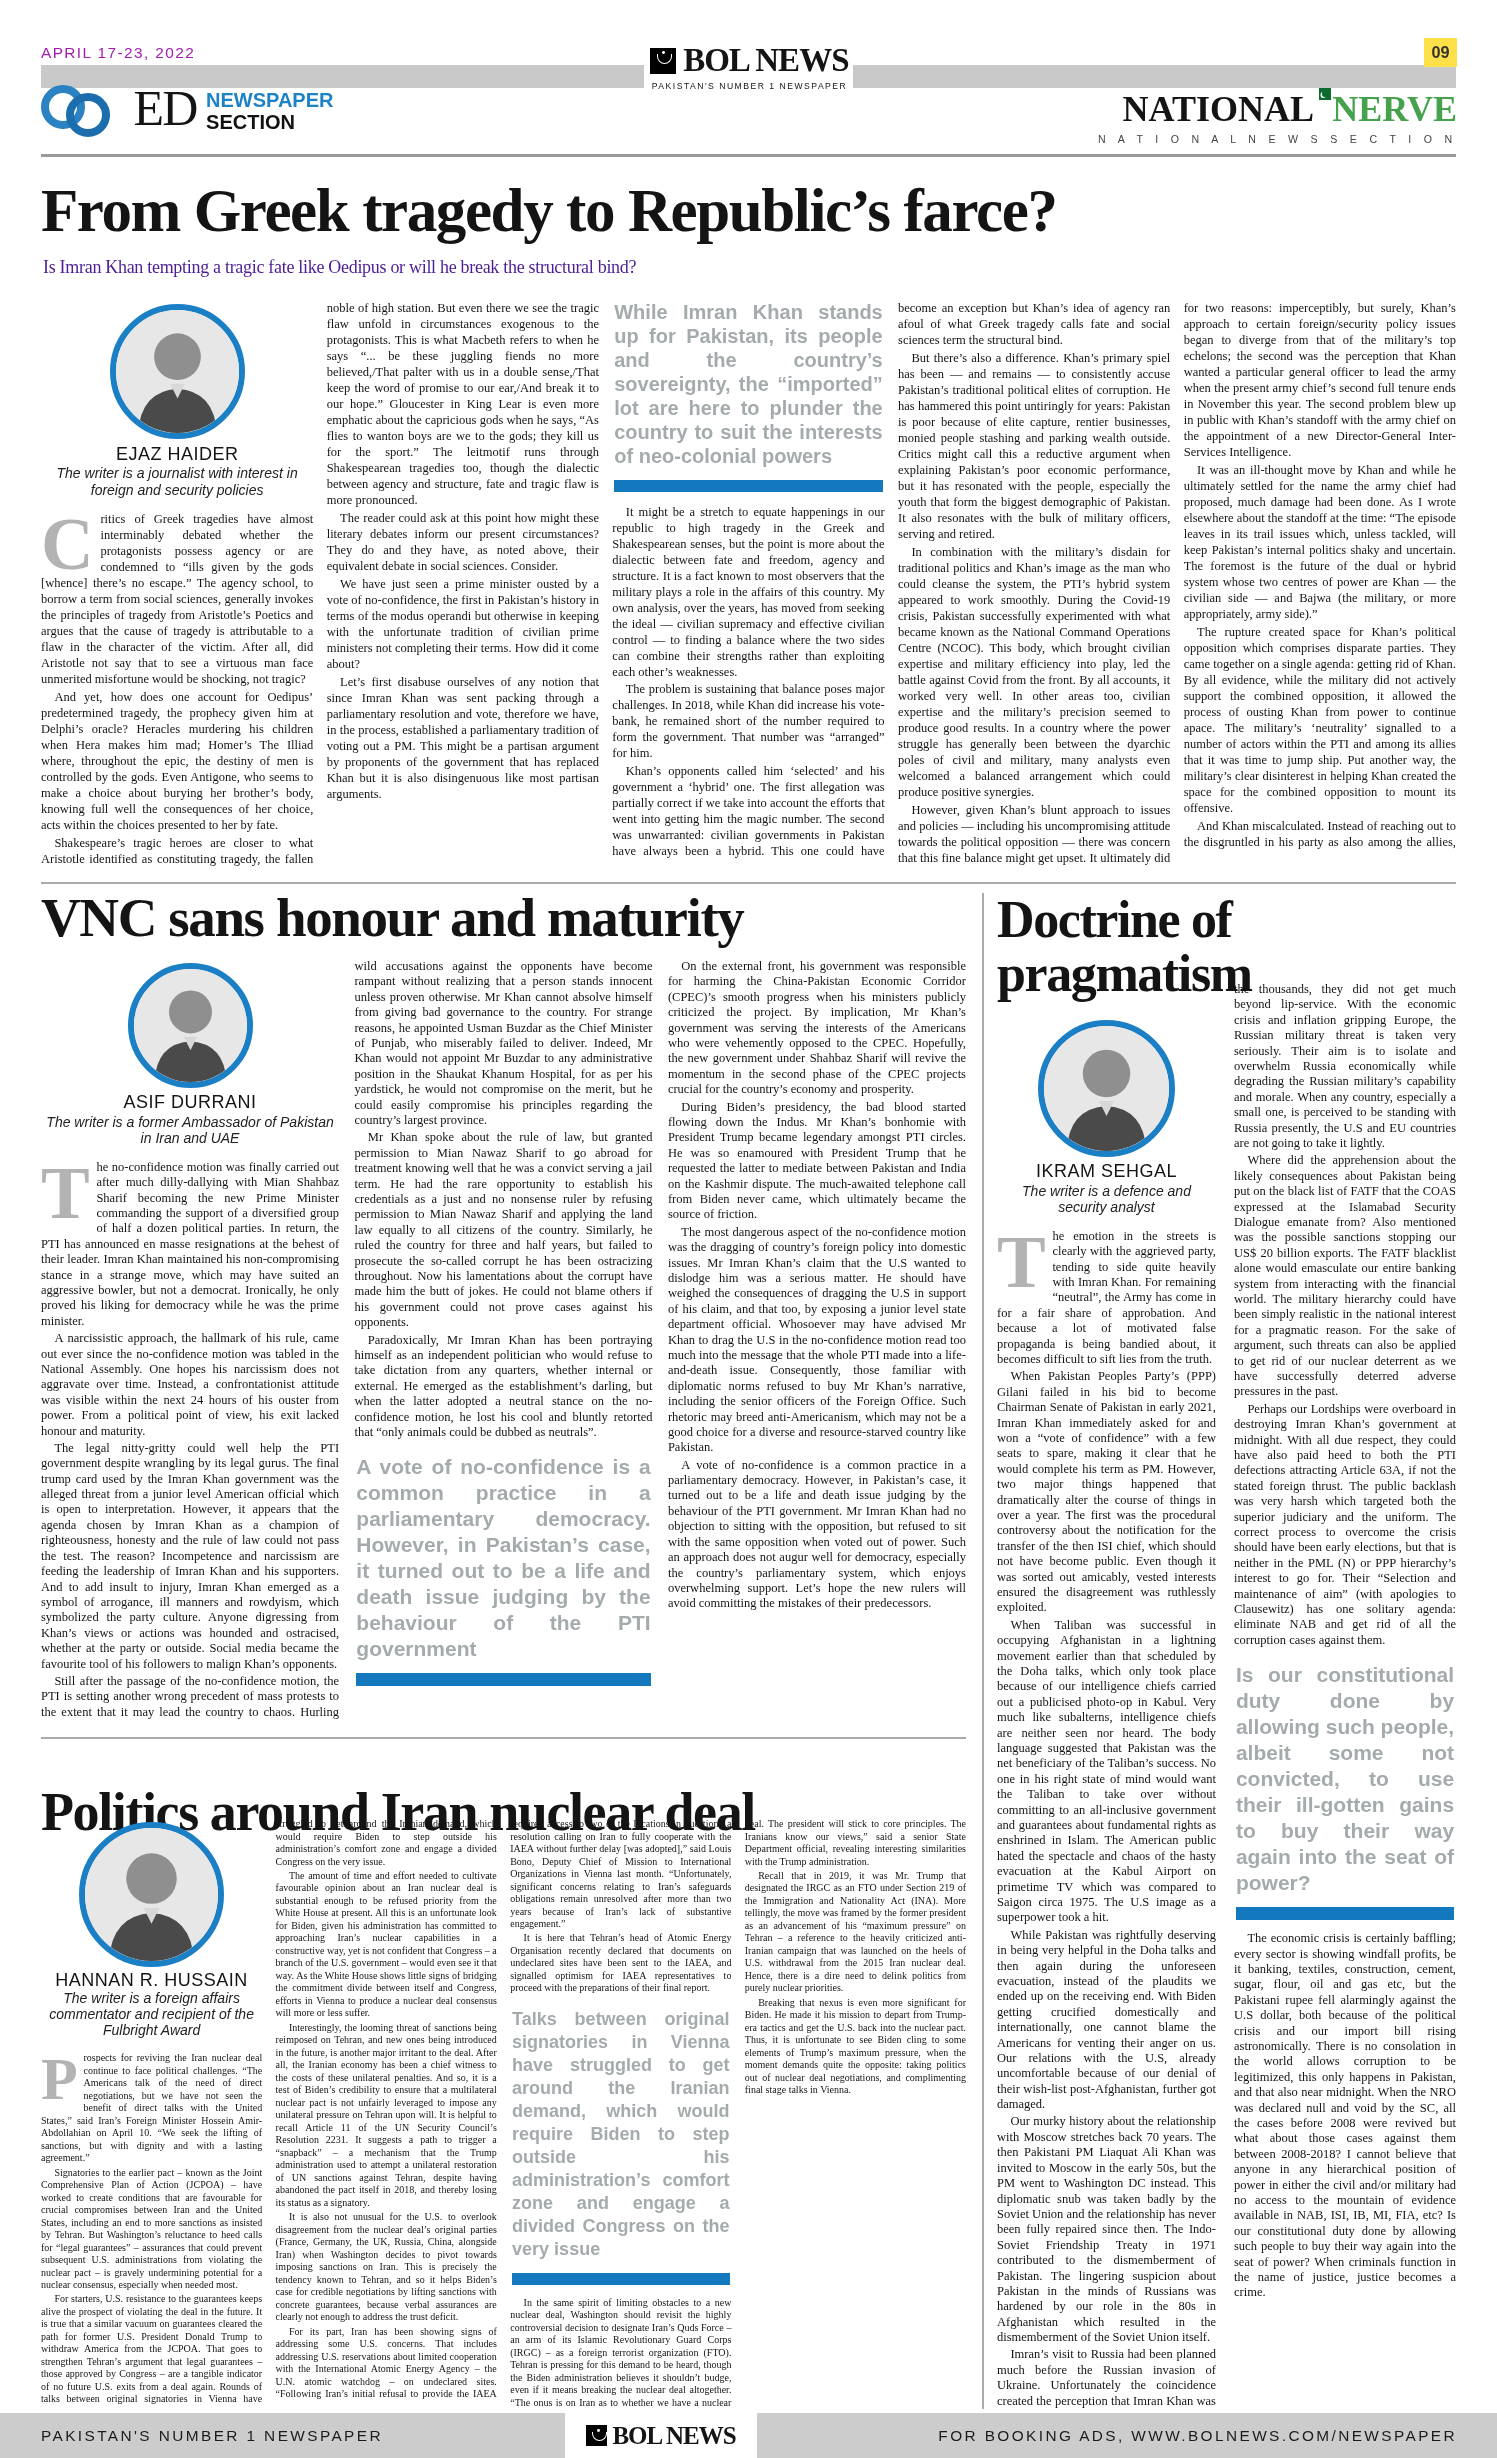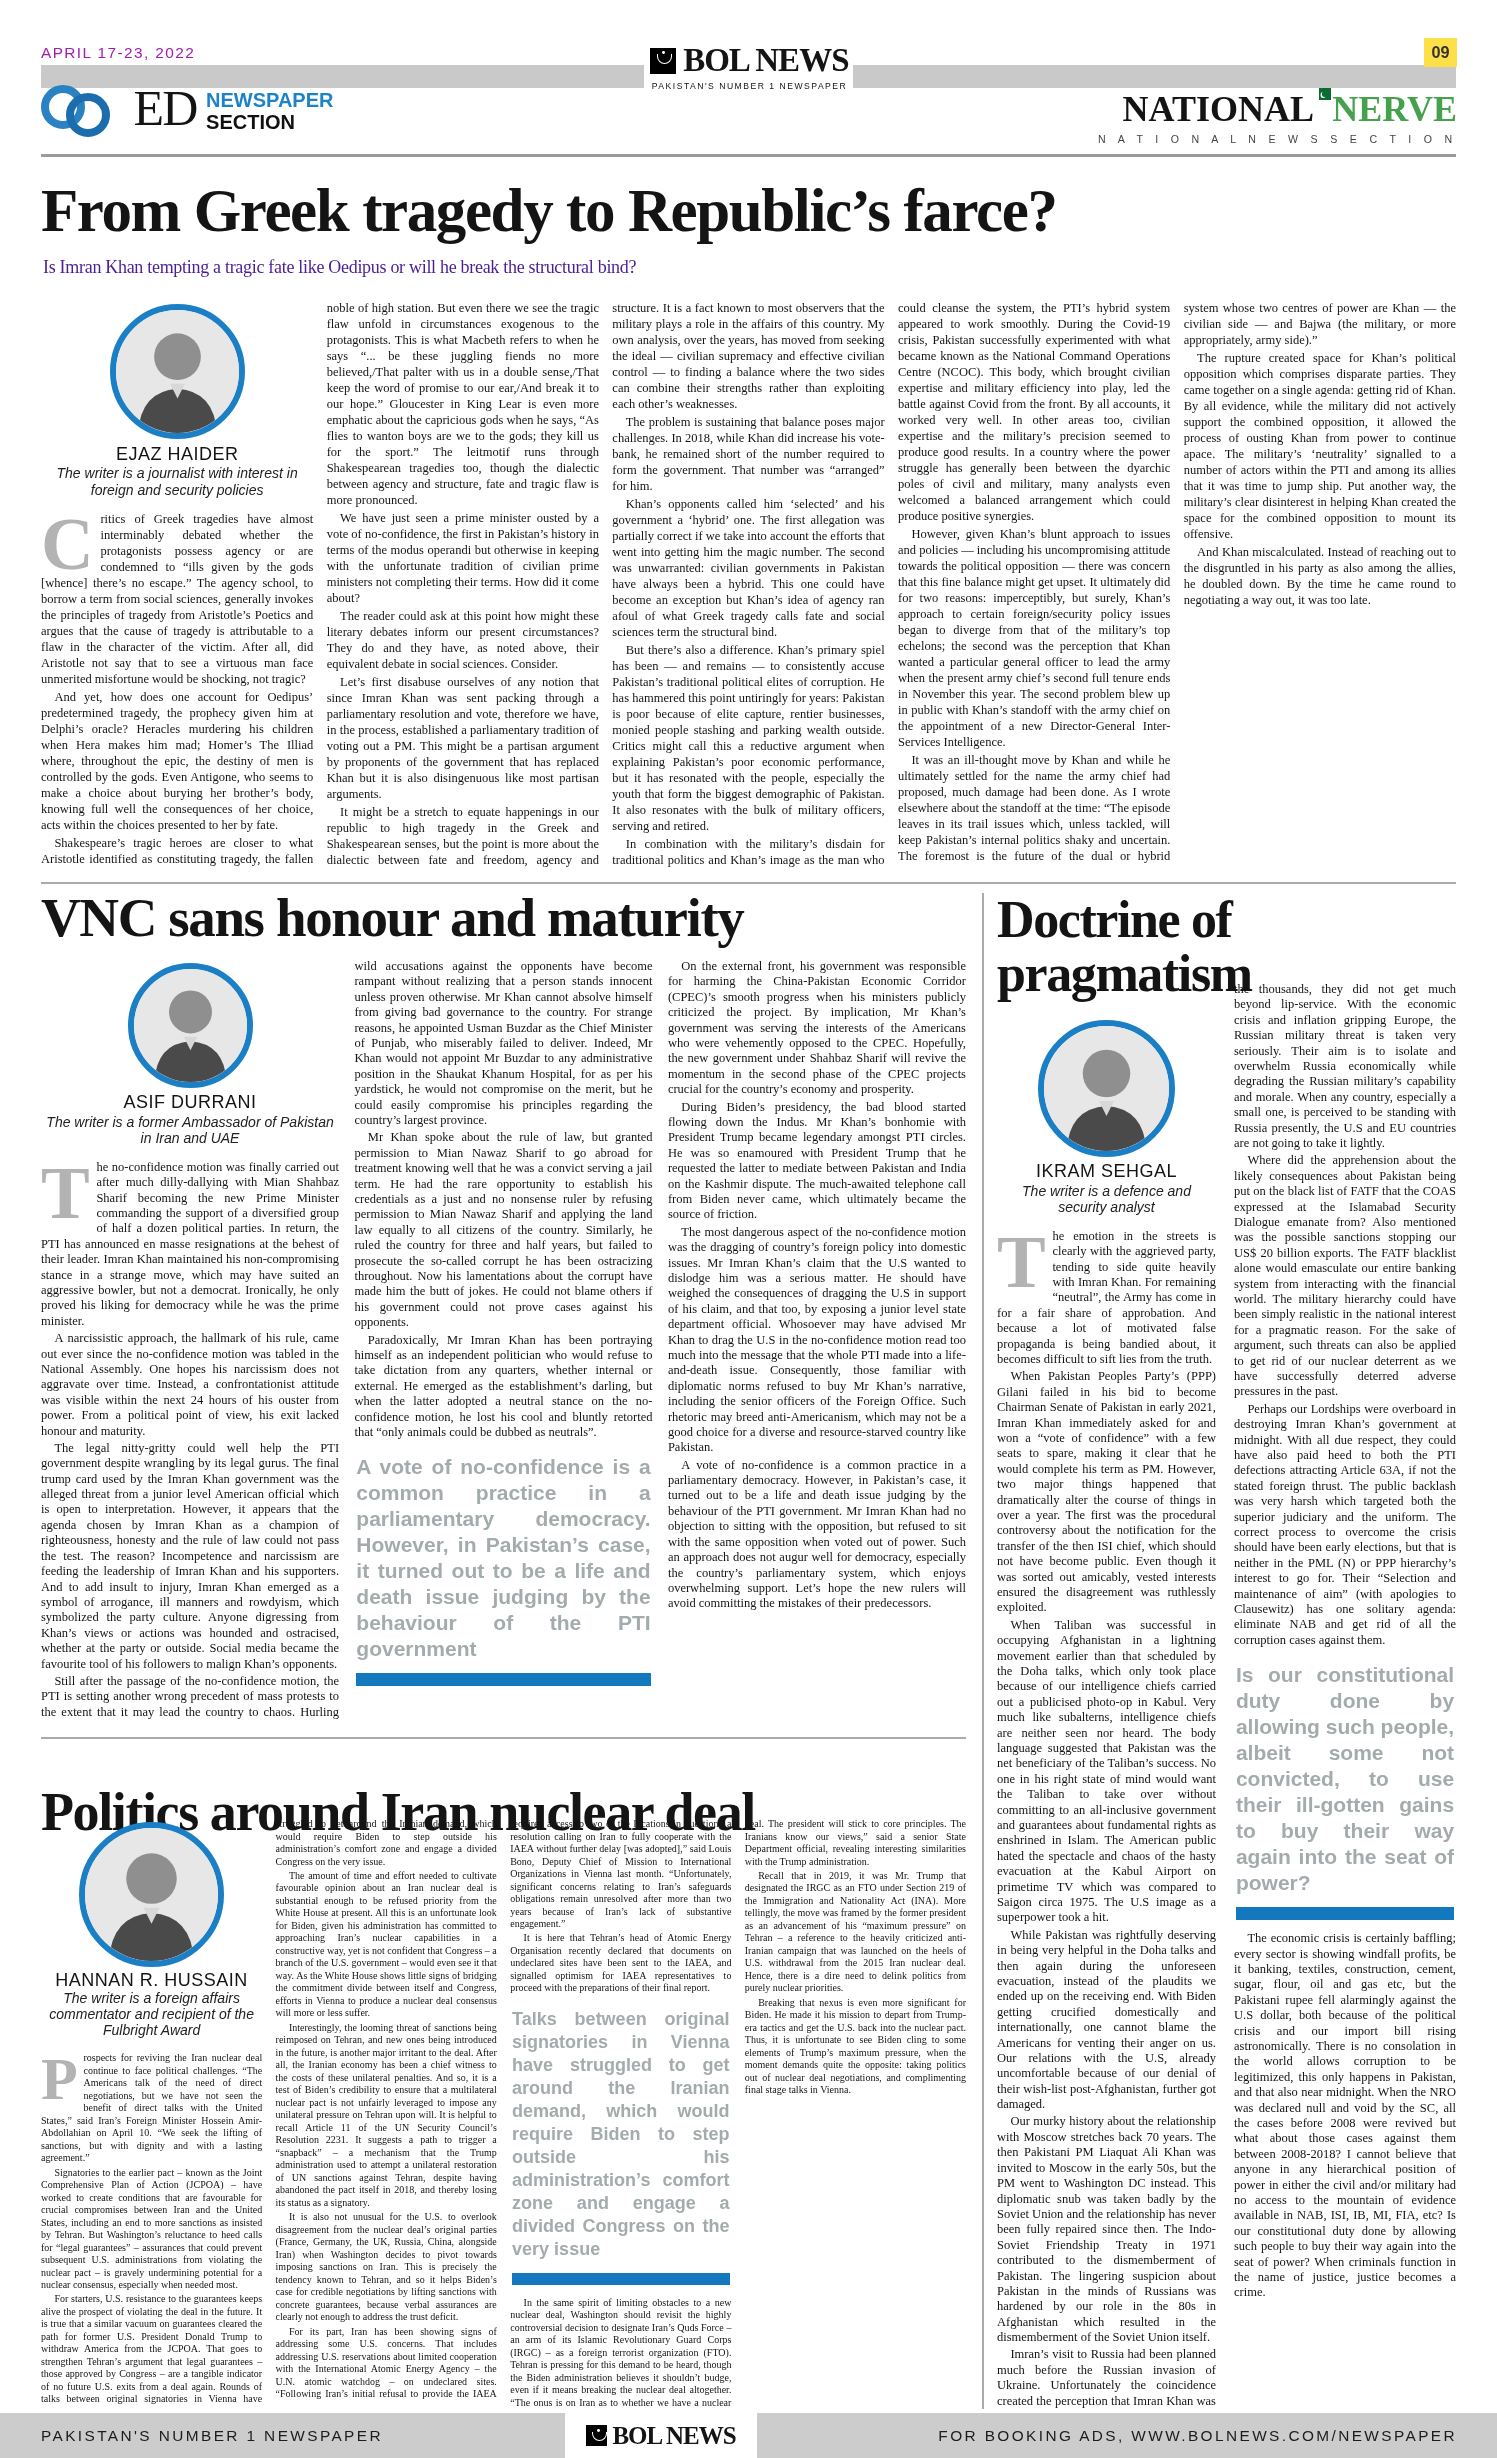--- a/index.html
+++ b/index.html
@@ -120,23 +120,27 @@
             <path d="M18 100 Q20 66 50 64 Q80 66 82 100 Z" fill="#4a4a4a"></path>
             <path d="M44 60 L50 72 L56 60 Z" fill="#d8d8d8"></path>
           </svg>
         </div>
         <div class="aname">EJAZ HAIDER</div>
         <div class="abio">The writer is a journalist with interest in foreign and security policies</div>
       </div>
       <p class="first dc1">Critics of Greek tragedies have almost interminably debated whether the protagonists possess agency or are condemned to “ills given by the gods [whence] there’s no escape.” The agency school, to borrow a term from social sciences, generally invokes the principles of tragedy from Aristotle’s Poetics and argues that the cause of tragedy is attributable to a flaw in the character of the victim. After all, did Aristotle not say that to see a virtuous man face unmerited misfortune would be shocking, not tragic?</p>
       <p>And yet, how does one account for Oedipus’ predetermined tragedy, the prophecy given him at Delphi’s oracle? Heracles murdering his children when Hera makes him mad; Homer’s The Illiad where, throughout the epic, the destiny of men is controlled by the gods. Even Antigone, who seems to make a choice about burying her brother’s body, knowing full well the consequences of her choice, acts within the choices presented to her by fate.</p>
       <p>Shakespeare’s tragic heroes are closer to what Aristotle identified as constituting tragedy, the fallen noble of high station. But even there we see the tragic flaw unfold in circumstances exogenous to the protagonists. This is what Macbeth refers to when he says “... be these juggling fiends no more believed,/That palter with us in a double sense,/That keep the word of promise to our ear,/And break it to our hope.” Gloucester in King Lear is even more emphatic about the capricious gods when he says, “As flies to wanton boys are we to the gods; they kill us for the sport.” The leitmotif runs through Shakespearean tragedies too, though the dialectic between agency and structure, fate and tragic flaw is more pronounced.</p>
+      <p>The reader could ask at this point how might these literary debates inform our present circumstances? They do and they have, as noted above, their equivalent debate in social sciences. Consider.</p>
       <p>We have just seen a prime minister ousted by a vote of no-confidence, the first in Pakistan’s history in terms of the modus operandi but otherwise in keeping with the unfortunate tradition of civilian prime ministers not completing their terms. How did it come about?</p>
-      <p>The reader could ask at this point how might these literary debates inform our present circumstances? They do and they have, as noted above, their equivalent debate in social sciences. Consider.</p>
       <p>Let’s first disabuse ourselves of any notion that since Imran Khan was sent packing through a parliamentary resolution and vote, therefore we have, in the process, established a parliamentary tradition of voting out a PM. This might be a partisan argument by proponents of the government that has replaced Khan but it is also disingenuous like most partisan arguments.</p>
+      <div class="pq pq1">
+        <div class="pqt">While Imran Khan stands up for Pakistan, its people and the country’s sovereignty, the “imported” lot are here to plunder the country to suit the interests of neo-colonial powers</div>
+        <div class="pqbar"></div>
+      </div>
       <p>It might be a stretch to equate happenings in our republic to high tragedy in the Greek and Shakespearean senses, but the point is more about the dialectic between fate and freedom, agency and structure. It is a fact known to most observers that the military plays a role in the affairs of this country. My own analysis, over the years, has moved from seeking the ideal — civilian supremacy and effective civilian control — to finding a balance where the two sides can combine their strengths rather than exploiting each other’s weaknesses.</p>
       <p>The problem is sustaining that balance poses major challenges. In 2018, while Khan did increase his vote-bank, he remained short of the number required to form the government. That number was “arranged” for him.</p>
       <p>Khan’s opponents called him ‘selected’ and his government a ‘hybrid’ one. The first allegation was partially correct if we take into account the efforts that went into getting him the magic number. The second was unwarranted: civilian governments in Pakistan have always been a hybrid. This one could have become an exception but Khan’s idea of agency ran afoul of what Greek tragedy calls fate and social sciences term the structural bind.</p>
       <p>But there’s also a difference. Khan’s primary spiel has been — and remains — to consistently accuse Pakistan’s traditional political elites of corruption. He has hammered this point untiringly for years: Pakistan is poor because of elite capture, rentier businesses, monied people stashing and parking wealth outside. Critics might call this a reductive argument when explaining Pakistan’s poor economic performance, but it has resonated with the people, especially the youth that form the biggest demographic of Pakistan. It also resonates with the bulk of military officers, serving and retired.</p>
       <p>In combination with the military’s disdain for traditional politics and Khan’s image as the man who could cleanse the system, the PTI’s hybrid system appeared to work smoothly. During the Covid-19 crisis, Pakistan successfully experimented with what became known as the National Command Operations Centre (NCOC). This body, which brought civilian expertise and military efficiency into play, led the battle against Covid from the front. By all accounts, it worked very well. In other areas too, civilian expertise and the military’s precision seemed to produce good results. In a country where the power struggle has generally been between the dyarchic poles of civil and military, many analysts even welcomed a balanced arrangement which could produce positive synergies.</p>
       <p>However, given Khan’s blunt approach to issues and policies — including his uncompromising attitude towards the political opposition — there was concern that this fine balance might get upset. It ultimately did for two reasons: imperceptibly, but surely, Khan’s approach to certain foreign/security policy issues began to diverge from that of the military’s top echelons; the second was the perception that Khan wanted a particular general officer to lead the army when the present army chief’s second full tenure ends in November this year. The second problem blew up in public with Khan’s standoff with the army chief on the appointment of a new Director-General Inter-Services Intelligence.</p>
       <p>It was an ill-thought move by Khan and while he ultimately settled for the name the army chief had proposed, much damage had been done. As I wrote elsewhere about the standoff at the time: “The episode leaves in its trail issues which, unless tackled, will keep Pakistan’s internal politics shaky and uncertain. The foremost is the future of the dual or hybrid system whose two centres of power are Khan — the civilian side — and Bajwa (the military, or more appropriately, army side).”</p>
       <p>The rupture created space for Khan’s political opposition which comprises disparate parties. They came together on a single agenda: getting rid of Khan. By all evidence, while the military did not actively support the combined opposition, it allowed the process of ousting Khan from power to continue apace. The military’s ‘neutrality’ signalled to a number of actors within the PTI and among its allies that it was time to jump ship. Put another way, the military’s clear disinterest in helping Khan created the space for the combined opposition to mount its offensive.</p>
       <p>And Khan miscalculated. Instead of reaching out to the disgruntled in his party as also among the allies, he doubled down. By the time he came round to negotiating a way out, it was too late.</p>
     </div>

